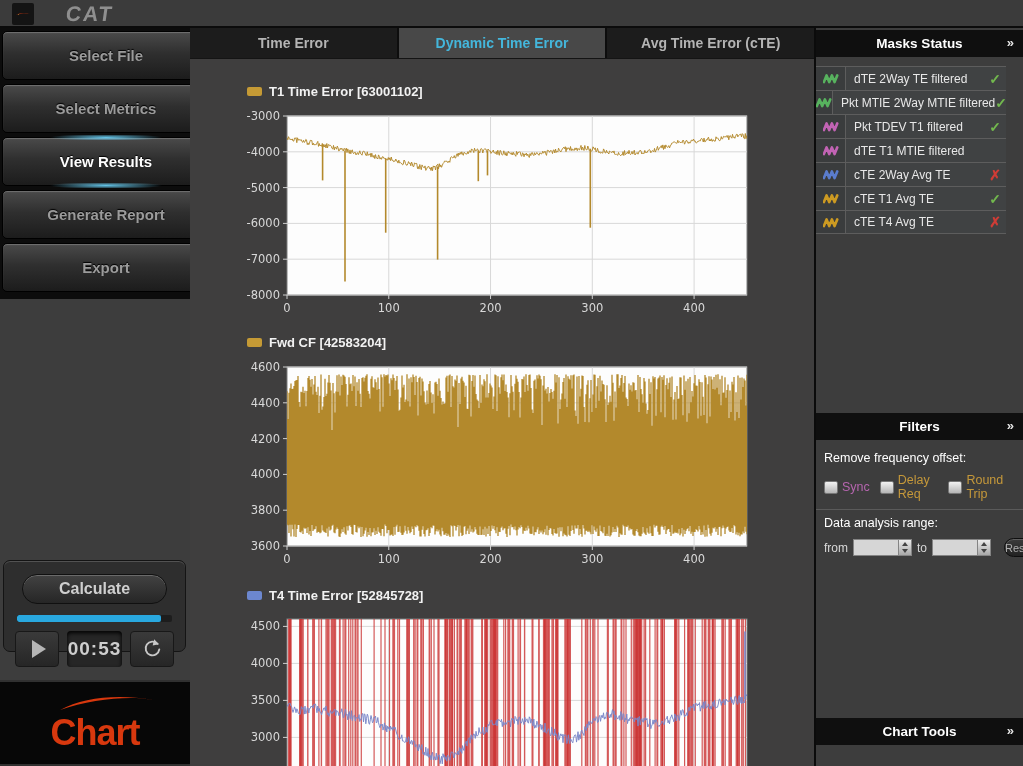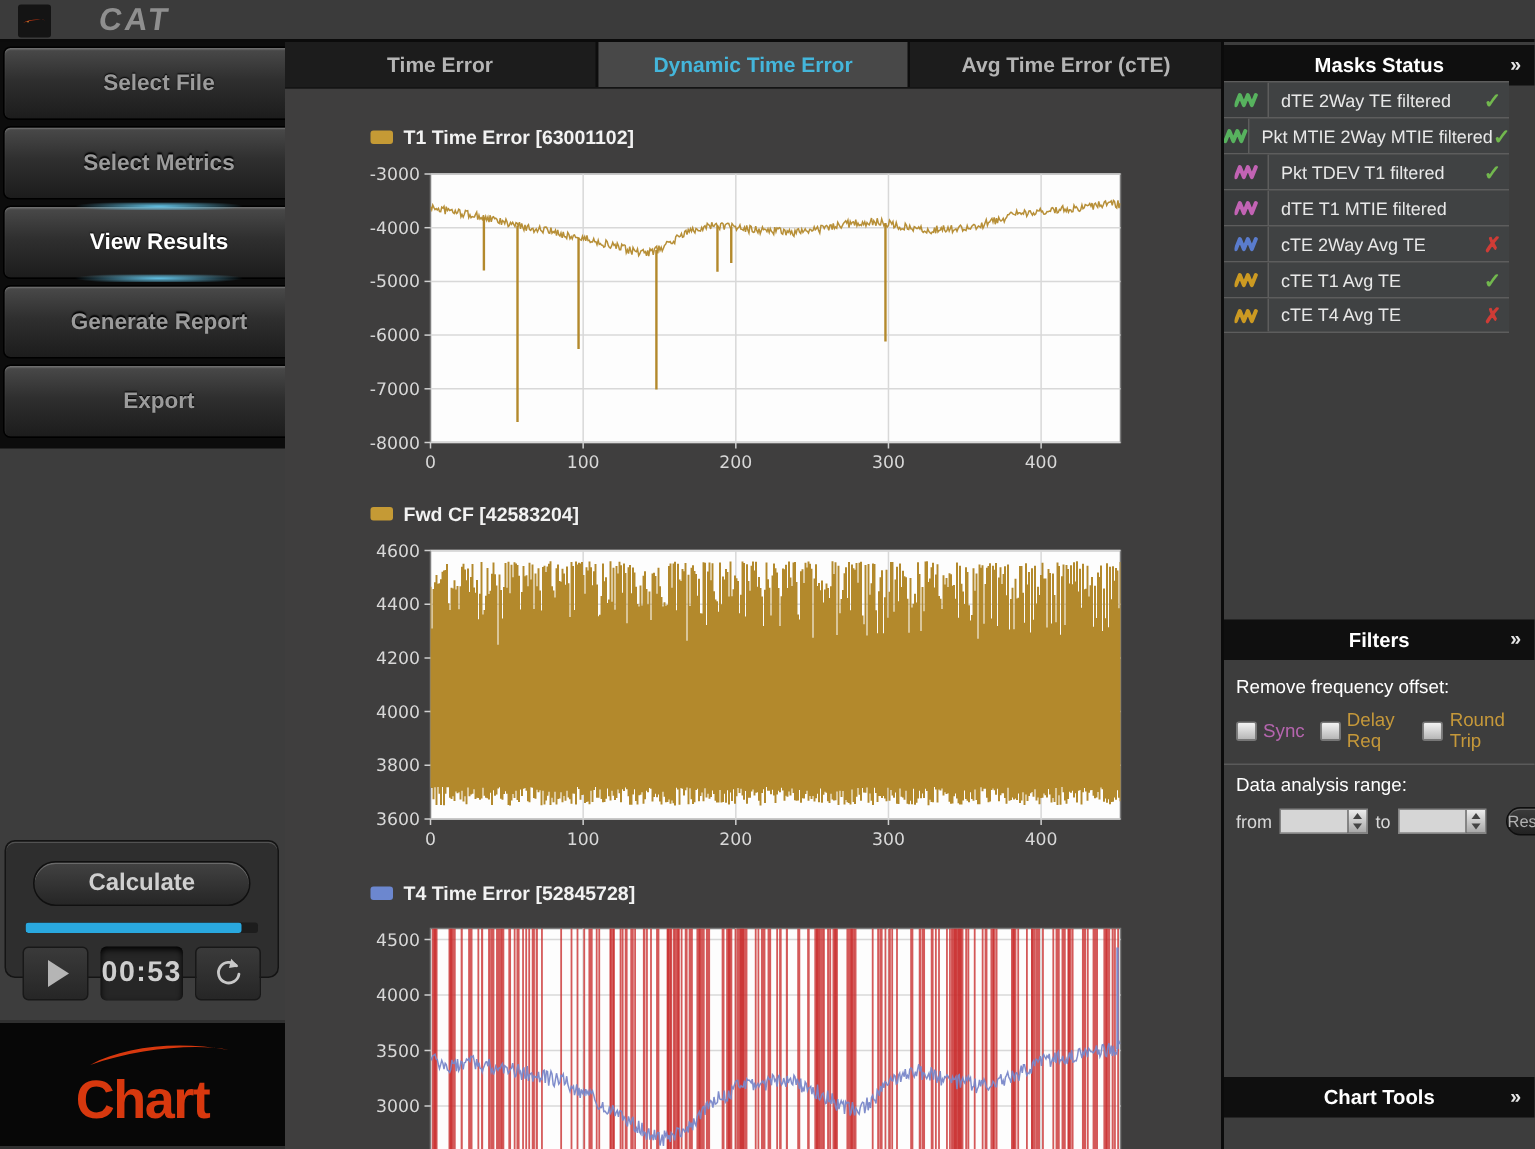--- a/index.html
+++ b/index.html
@@ -64,21 +64,21 @@
   .ctitle.m2{margin-top:18px;}
   .ctitle.m3{margin-top:20px;margin-bottom:6px;}
   svg.plot{display:block;}
 
   
   .rpanel{position:absolute;left:816px;top:28px;width:207px;height:738px;background:#3d3d3d;}
   .phead{position:absolute;left:0;width:207px;height:27px;background:#0f0f0f;display:flex;
          align-items:center;justify-content:center;color:#fff;font-size:13.5px;font-weight:bold;}
   .phead .chev{position:absolute;right:9px;top:6px;color:#e5e5e5;font-size:13px;font-weight:bold;
          cursor:pointer;line-height:14px;}
-  .maskrows{position:absolute;left:0;top:26px;width:190px;}
+  .maskrows{position:absolute;left:0;top:38px;width:190px;}
   .mrow{display:flex;align-items:center;height:24px;background:#404243;border-top:1px solid #5d5d5d;
         cursor:pointer;}
   .mrow:last-child{border-bottom:1px solid #5d5d5d;}
   .micon{width:30px;height:100%;display:flex;align-items:center;justify-content:center;
          background:#3a3c3d;border-right:1px solid #5d5d5d;}
   .mlabel{flex:1;padding-left:8px;color:#e8e8e8;font-size:12px;white-space:nowrap;}
   .mstatus{width:22px;text-align:center;font-size:14px;font-weight:bold;}
   .mstatus.pass{color:#72b84e;} .mstatus.fail{color:#cf3c36;}
   .fbody{position:absolute;left:0;top:417px;width:207px;padding:6px 8px 0 8px;}
   .flabel{color:#ffffff;font-size:12.5px;margin-bottom:8px;}

